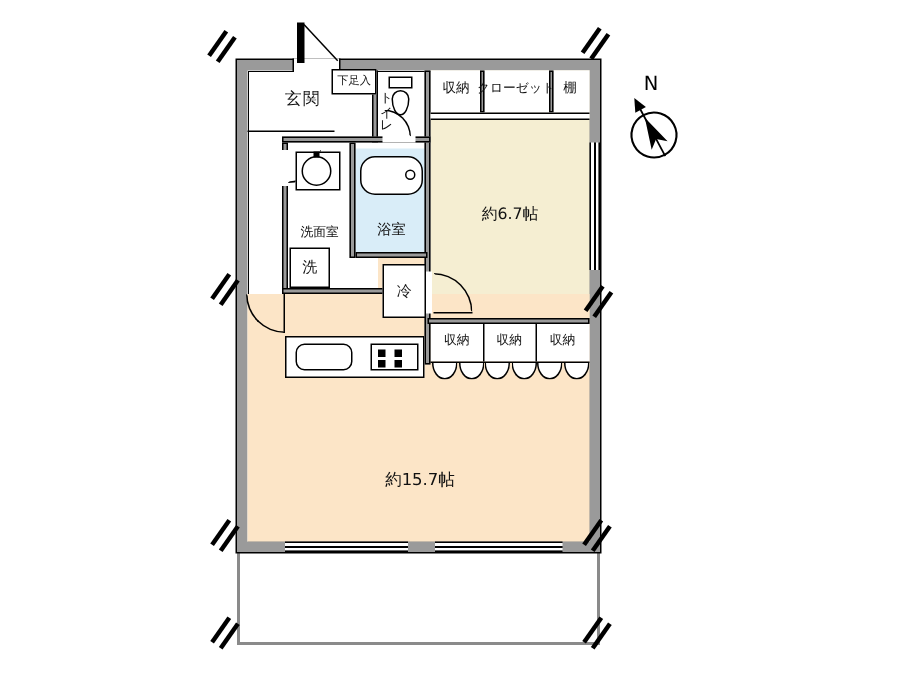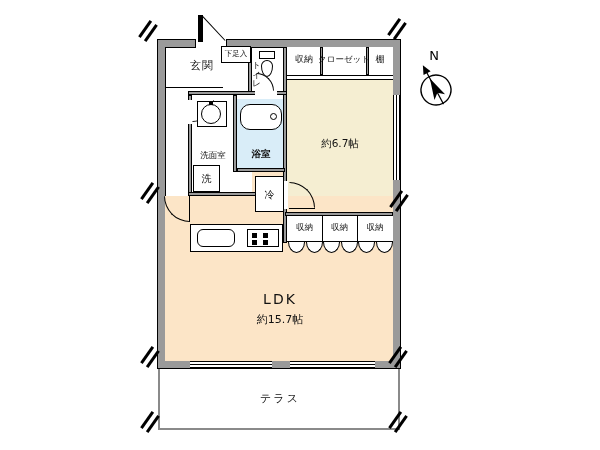--- a/index.html
+++ b/index.html
@@ -129,29 +129,27 @@
   <div class="icon-box" style="left:221px;top:46px;width:30px;height:17px;"></div>
 
   <div class="lbl" style="left:170px;top:55px;width:64px;height:22px;font-size:11px;letter-spacing:1px;">玄関</div>
   <div class="lbl" style="left:221px;top:46px;width:30px;height:17px;font-size:7.5px;">下足入</div>
   <div class="lbl vert" style="left:251px;top:49px;width:11px;height:42px;font-size:8.5px;">トイレ</div>
   <div class="lbl" style="left:287px;top:50px;width:34px;height:20px;font-size:9px;">収納</div>
   <div class="lbl" style="left:321px;top:50px;width:46px;height:20px;font-size:8.5px;">クローゼット</div>
   <div class="lbl" style="left:367px;top:50px;width:26px;height:20px;font-size:9px;">棚</div>
   <div class="lbl" style="left:300px;top:136px;width:80px;height:16px;font-size:10.5px;">約6.7帖</div>
   <div class="lbl" style="left:192px;top:149px;width:42px;height:14px;font-size:8.5px;text-align:center;">洗面室</div>
-  <div class="lbl" style="left:239px;top:147px;width:44px;height:14px;font-size:9.5px;font-weight:bold;">浴室</div>
+  <div class="lbl" style="left:239px;top:147px;width:44px;height:14px;font-size:9.5px;">浴室</div>
   <div class="lbl" style="left:193px;top:165px;width:27px;height:27px;font-size:10px;">洗</div>
   <div class="lbl" style="left:255px;top:176px;width:29px;height:36px;font-size:10px;">冷</div>
   <div class="lbl" style="left:287px;top:218px;width:35px;height:20px;font-size:8.5px;">収納</div>
   <div class="lbl" style="left:322px;top:218px;width:35px;height:20px;font-size:8.5px;">収納</div>
   <div class="lbl" style="left:357px;top:218px;width:36px;height:20px;font-size:8.5px;">収納</div>
-  <div class="lbl" style="left:240px;top:290px;width:80px;height:20px;font-size:14px;letter-spacing:2px;">LDK</div>
   <div class="lbl" style="left:240px;top:312px;width:80px;height:16px;font-size:11px;">約15.7帖</div>
-  <div class="lbl" style="left:240px;top:390px;width:80px;height:18px;font-size:11px;letter-spacing:2px;">テラス</div>
 
   <div class="abs" style="left:412px;top:46px;width:48px;height:66px;">
     <svg width="48" height="66" viewBox="0 0 48 66">
       <text x="22" y="14" text-anchor="middle" font-size="13" font-family="DejaVu Sans, sans-serif">N</text>
       <g transform="rotate(-28 24 44)">
         <line x1="24" y1="60" x2="24" y2="20" stroke="#000" stroke-width="1.2"></line>
         <polygon points="20,25 24,16 28,25" fill="#000"></polygon>
         <circle cx="24" cy="44" r="15" fill="#fff" fill-opacity="0" stroke="#000" stroke-width="1.4"></circle>
         <polygon points="24,31 30,52 24,47 18,52" fill="#000"></polygon>
       </g>

